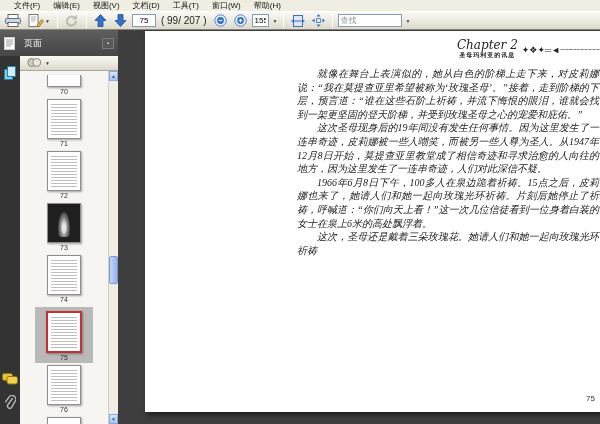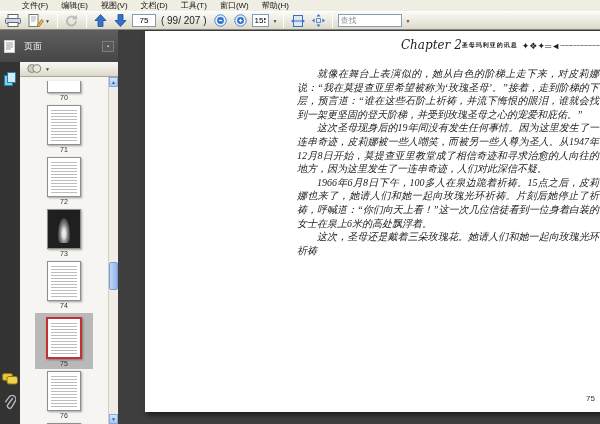--- a/index.html
+++ b/index.html
@@ -6,21 +6,21 @@
   html,body { width:600px; height:424px; overflow:hidden; }
   body {
     font-family: "Liberation Sans", "DejaVu Sans", sans-serif;
     font-size: 9px; color:#1a1a1a; background:#ece9db;
   }
   .app { width:600px; height:424px; display:flex; flex-direction:column; }
 
   
   .menubar {
     height:11px; background:#f0eee3; display:flex; align-items:center;
-    padding-left:20px; gap:9px; font-size:8px; color:#111;
+    padding-left:12px; gap:9px; font-size:8px; color:#111;
   }
   .menu-item { padding:0 2px; cursor:default; white-space:nowrap; }
 
   
   .toolbar {
     height:19px; background:linear-gradient(#fbfaf5, #ddd9cb);
     border-top:1px solid #fff; border-bottom:1px solid #8a8778;
     display:flex; align-items:center; padding:0 3px; gap:3px;
   }
   .tbtn { display:flex; align-items:center; justify-content:center; height:17px; padding:0 1px; border:1px solid transparent; }
@@ -36,21 +36,21 @@
   #find-input { width:64px; }
   #find-input::placeholder { color:#8b8b8b; }
   .pagecount { font-size:10px; color:#222; white-space:nowrap; padding:0 2px; }
 
   
   .content { flex:1; display:flex; min-height:0; background:#3e3e3e; }
 
   
   .sidebar { width:118px; display:flex; flex-direction:column; flex:none; }
   .panel-header {
-    height:32px; background:linear-gradient(#5e5e5e,#464646);
+    height:26px; background:linear-gradient(#5e5e5e,#464646);
     display:flex; align-items:center; padding:0 4px; gap:9px; flex:none;
   }
   .panel-title { color:#f2f2f2; font-size:9px; flex:1; }
   .panel-opt-btn {
     width:12px; height:11px; background:#585858; border:1px solid #7c7c7c;
     color:#ddd; font-size:6px; line-height:9px; text-align:center;
   }
   .side-body { flex:1; display:flex; min-height:0; }
   .navstrip {
     width:20px; background:#333; flex:none; display:flex; flex-direction:column;
@@ -107,21 +107,21 @@
   
   .docpane { flex:1; position:relative; overflow:hidden; background:#3e3e3e; }
   .page {
     position:absolute; left:27px; top:1px; width:470px; height:381px;
     background:#fff; box-shadow:2px 3px 5px rgba(0,0,0,.55);
   }
   .chapter-head {
     position:absolute; top:9px; right:6px; display:flex; align-items:center; gap:4px;
     white-space:nowrap;
   }
-  .ch-block { display:flex; align-items:center;justify-content:flex-end; }
+  .ch-block { display:flex; flex-direction:column; align-items:center;justify-content:flex-end; }
   .ch-script { font-family:"DejaVu Serif","Liberation Serif",serif; font-style:italic; font-size:12px; color:#222; line-height:11px; }
   .ch-sub { font-size:6px; font-weight:bold; color:#222; letter-spacing:1px; }
   .ch-ornament { font-size:9px; color:#222; letter-spacing:0; }
   .page-text { margin:36px 16px 0 152px;font-style:italic; }
   .page-text p {
     font-family:"Liberation Serif","DejaVu Serif",serif;
     font-size:10px; line-height:13.6px; text-align:justify; text-indent:2em; color:#1c1c1c;
   }
   .pagenum { position:absolute; right:20px; bottom:9px; font-size:8px; color:#333; }
 </style>

